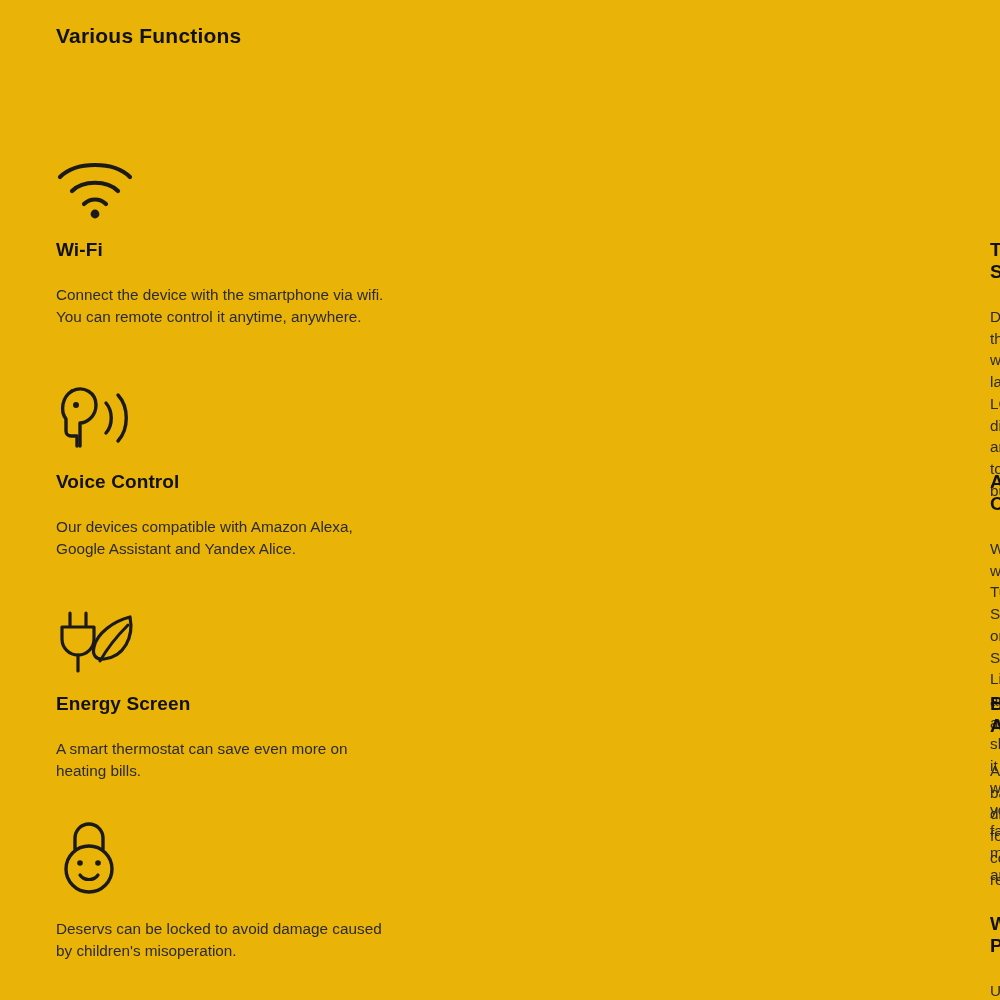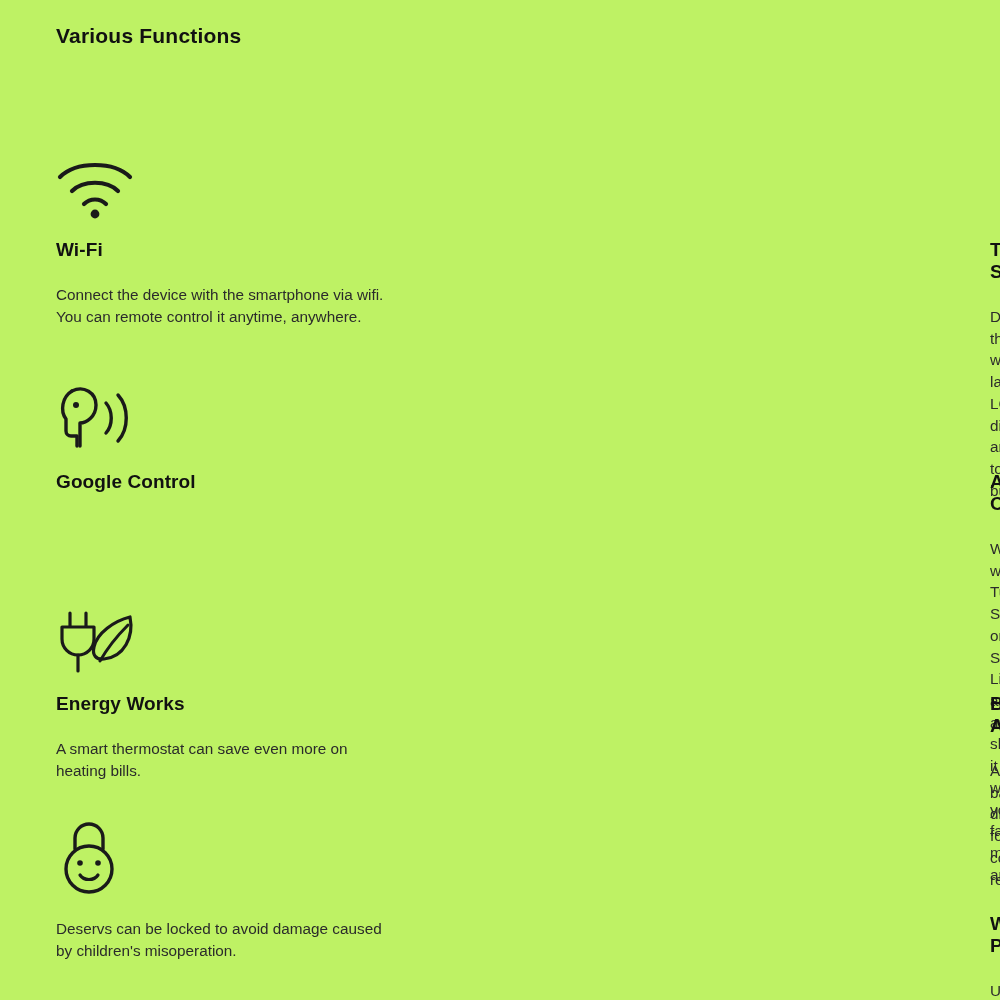--- a/index.html
+++ b/index.html
@@ -9,21 +9,21 @@
     width: 1000px;
     height: 1000px;
     background: #ffffff;
     font-family: "Liberation Sans", sans-serif;
     color: #1a1a1a;
   }
   .page {
     position: relative;
     width: 1000px;
     height: 1000px;
-    background: #bef264;
+    background: #eab308;
     overflow: hidden;
   }
   .eyebrow {
     position: absolute;
     left: 56px;
     top: 24px;
     font-size: 21px;
     font-weight: bold;
     letter-spacing: 0.2px;
     color: #111111;
@@ -125,21 +125,23 @@
       <div class="cell">
         <div class="icon-wrap">
           <svg width="78" height="68" viewBox="0 0 78 68">
             <path d="M16 6 C6 12, 4 26, 10 34 L10 46 a5 5 0 0 0 5 5 l6 0 l0 10" fill="none" stroke="#1a1a1a" stroke-width="3.4" stroke-linecap="round" stroke-linejoin="round"></path>
             <path d="M16 6 C28 0, 40 8, 40 20 C40 32, 30 38, 24 38 L24 61" fill="none" stroke="#1a1a1a" stroke-width="3.4" stroke-linecap="round" stroke-linejoin="round"></path>
             <circle cx="20" cy="20" r="3" fill="#1a1a1a"></circle>
             <path d="M50 18 C57 26, 57 40, 50 48" fill="none" stroke="#1a1a1a" stroke-width="3.4" stroke-linecap="round"></path>
             <path d="M62 10 C73 22, 73 44, 62 56" fill="none" stroke="#1a1a1a" stroke-width="3.4" stroke-linecap="round"></path>
           </svg>
         </div>
-        <div class="feat-title">Google Control</div>
+        <div class="feat-title">Voice Control</div>
+        <div class="feat-desc">Our devices compatible with Amazon Alexa,
+Google Assistant and Yandex Alice.</div>
       </div>
       <div class="cell right">
         <div class="icon-wrap">
           <svg width="56" height="82" viewBox="0 0 56 82">
             <rect x="6" y="3" width="44" height="76" rx="7" fill="none" stroke="#1a1a1a" stroke-width="3.4"></rect>
             <line x1="22" y1="11" x2="34" y2="11" stroke="#1a1a1a" stroke-width="3" stroke-linecap="round"></line>
             <circle cx="28" cy="68" r="3.4" fill="#1a1a1a"></circle>
           </svg>
         </div>
         <div class="feat-title">App Control</div>
@@ -153,21 +155,21 @@
         <div class="icon-wrap">
           <svg width="82" height="66" viewBox="0 0 82 66">
             <line x1="14" y1="4" x2="14" y2="17" stroke="#1a1a1a" stroke-width="3.2" stroke-linecap="round"></line>
             <line x1="30" y1="4" x2="30" y2="17" stroke="#1a1a1a" stroke-width="3.2" stroke-linecap="round"></line>
             <path d="M6 18 L38 18 L38 30 a16 16 0 0 1 -16 16 a16 16 0 0 1 -16 -16 Z" fill="none" stroke="#1a1a1a" stroke-width="3.2" stroke-linejoin="round"></path>
             <path d="M22 46 L22 62" stroke="#1a1a1a" stroke-width="3.2" stroke-linecap="round"></path>
             <path d="M74 8 C78 28, 68 48, 48 50 C40 51, 36 46, 38 38 C41 24, 58 12, 74 8 Z" fill="none" stroke="#1a1a1a" stroke-width="3.2" stroke-linejoin="round"></path>
             <path d="M44 52 C52 38, 62 26, 72 16" fill="none" stroke="#1a1a1a" stroke-width="3" stroke-linecap="round"></path>
           </svg>
         </div>
-        <div class="feat-title">Energy Works</div>
+        <div class="feat-title">Energy Screen</div>
         <div class="feat-desc">A smart thermostat can save even more on
 heating bills.</div>
       </div>
       <div class="cell right">
         <div class="icon-wrap">
           <svg width="54" height="76" viewBox="0 0 54 76">
             <line x1="9" y1="4" x2="9" y2="72" stroke="#1a1a1a" stroke-width="3.6" stroke-linecap="round"></line>
             <line x1="21" y1="22" x2="28" y2="11" stroke="#1a1a1a" stroke-width="3.2" stroke-linecap="round"></line>
             <line x1="25" y1="32" x2="41" y2="24" stroke="#1a1a1a" stroke-width="3.2" stroke-linecap="round"></line>
             <line x1="26" y1="42" x2="45" y2="42" stroke="#1a1a1a" stroke-width="3.2" stroke-linecap="round"></line>

